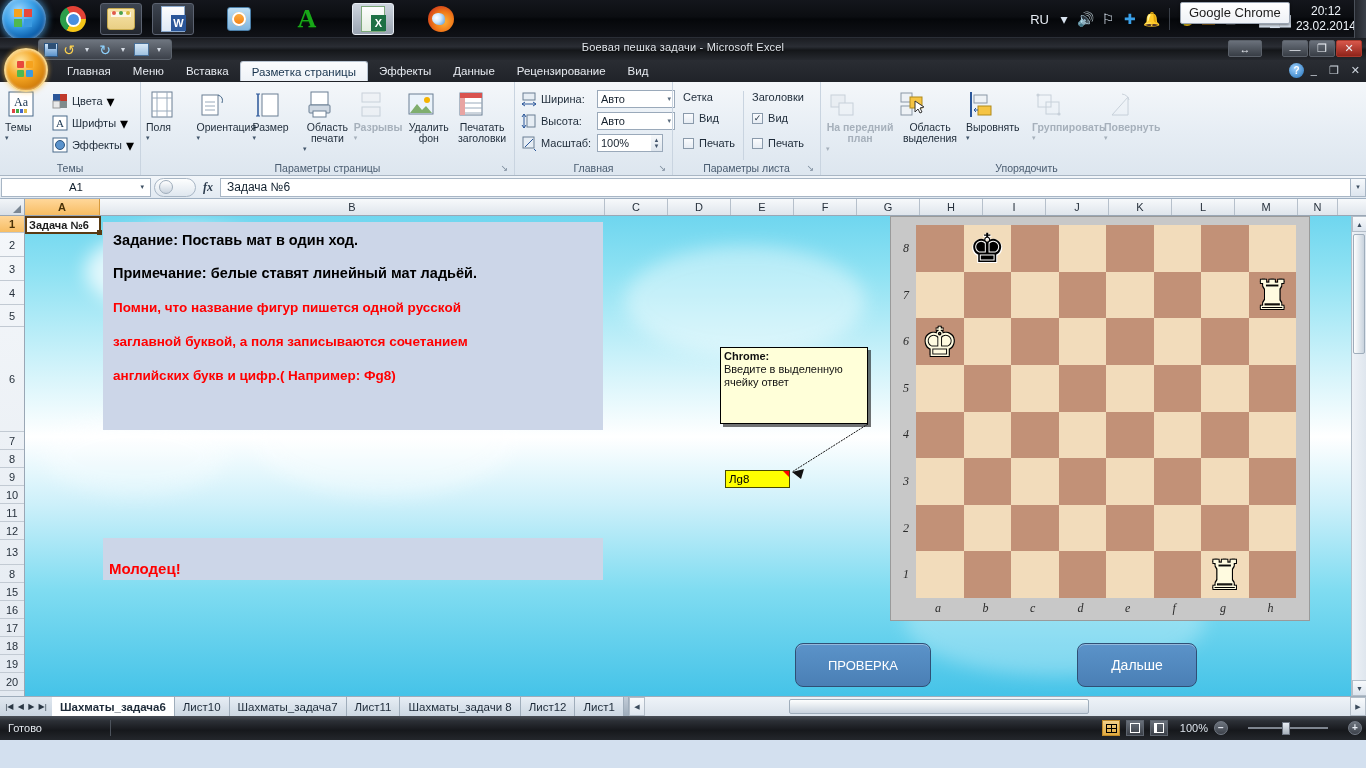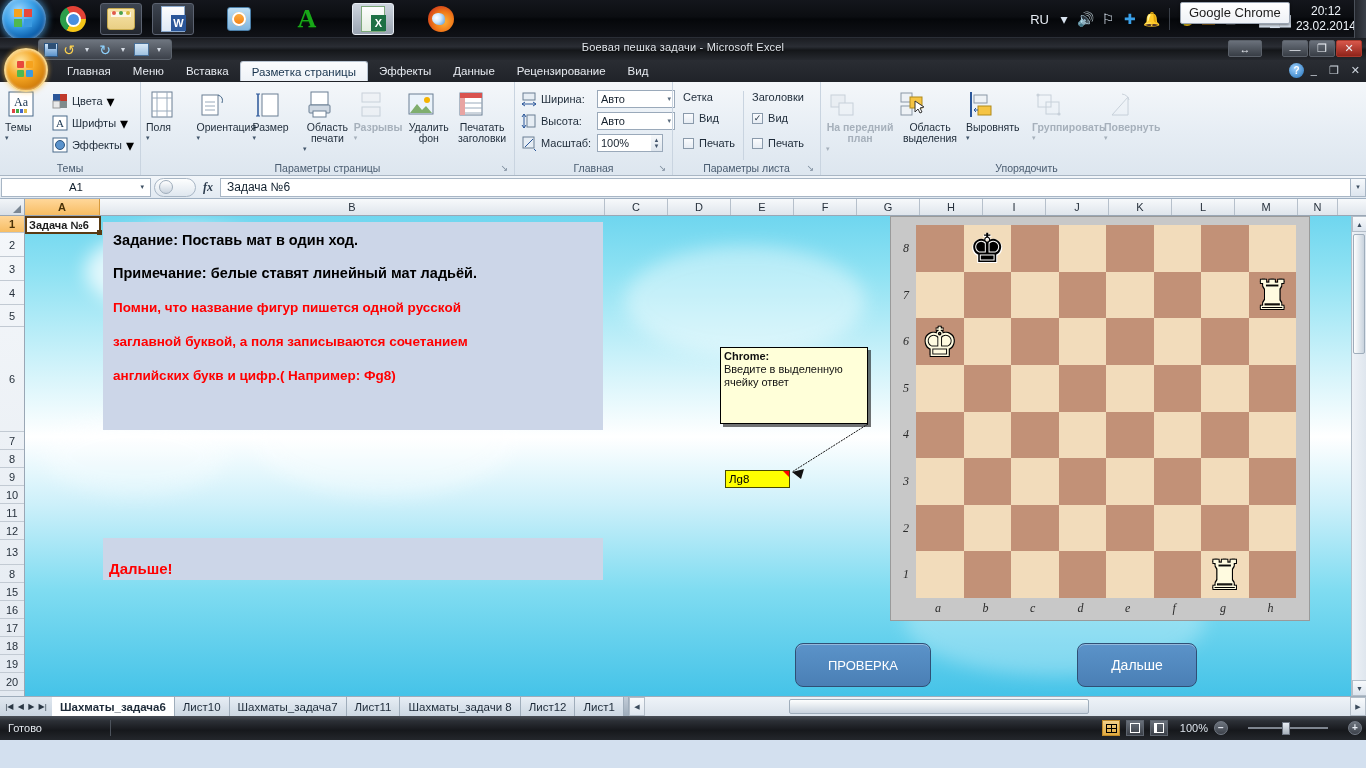--- a/index.html
+++ b/index.html
@@ -794,21 +794,21 @@
 
         <div class="taskbox">
           <div class="tb-line"> Задание: Поставь мат в один  ход.</div>
           <div class="tb-line">Примечание: белые ставят линейный мат ладьёй.</div>
           <div class="tb-red">Помни, что название фигур пишется одной русской</div>
           <div class="tb-red">заглавной буквой, а поля записываются сочетанием</div>
           <div class="tb-red last">английских букв и цифр.( Например: Фg8)</div>
         </div>
 
         <div class="goodbox">
-          <span>Дальше!</span>
+          <span>Молодец!</span>
         </div>
 
         <svg class="arrow-svg">
           <line x1="843" y1="208" x2="767" y2="256" stroke="#111" stroke-width="1" stroke-dasharray="2,1"></line>
           <polygon points="767,256 779,253 776,263" fill="#111"></polygon>
         </svg>
         <div class="comment">
           <b>Chrome:</b>
           <div>Введите в  выделенную ячейку ответ</div>
         </div>

